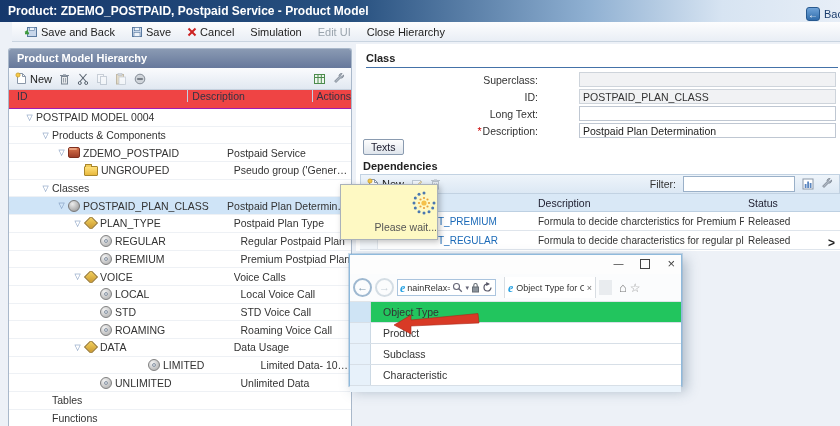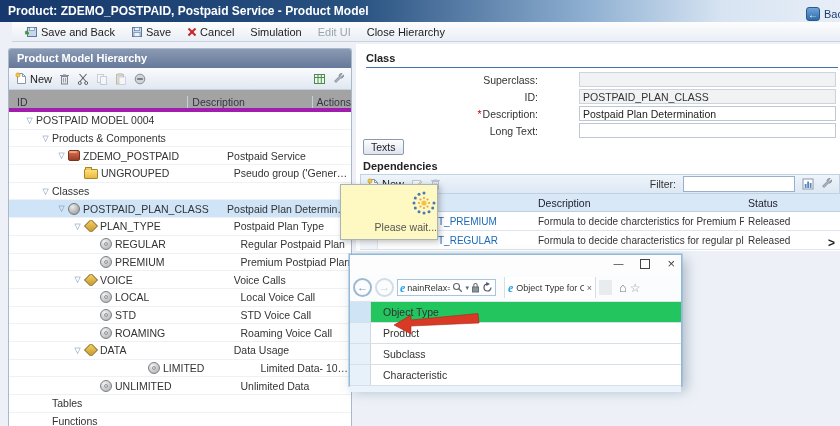--- a/index.html
+++ b/index.html
@@ -23,22 +23,22 @@
   
   .tree-panel{position:absolute;left:8px;top:48px;width:344px;height:378px;background:#fff;
     border:1px solid #a9b8ca;border-bottom:none;box-sizing:border-box;border-radius:3px 3px 0 0;}
   .tree-header{height:19px;background:linear-gradient(#8a9ab3,#66789b);border-radius:2px 2px 0 0;
     color:#fff;font-weight:bold;font-size:11px;line-height:19px;padding-left:8px;}
   .tree-toolbar{height:21px;background:linear-gradient(#fafbfd,#e1e8f1);border-bottom:1px solid #c5d0dd;
     display:flex;align-items:center;gap:7px;padding:0 6px;}
   .tt-new{display:flex;align-items:center;gap:3px;font-size:11px;color:#222;}
   .tt-spacer{flex:1;}
   .dimmed{opacity:.45;}
-  .tree-colhead{height:18px;background:#a3a3a3;border-bottom:4px solid #a21caf;display:flex;
-    font-size:10.5px;color:#334;align-items:flex-end;}
+  .tree-colhead{height:18px;background:#ef4444;border-bottom:1px solid #a21caf;display:flex;
+    font-size:10.5px;color:#334;align-items:flex-start;}
   .ch-id{width:180px;padding-left:8px;}
   .ch-desc{width:126px;border-left:1px solid #c2d2e2;padding-left:4px;}
   .ch-actions{flex:1;border-left:1px solid #c2d2e2;padding-left:4px;}
   .trow{height:17.7px;display:flex;align-items:center;border-bottom:1px solid #eef1f5;
     font-size:10.5px;box-sizing:border-box;background:#fff;}
   .trow.selected{background:#cfe4f7;}
   .cell-id{width:186px;display:flex;align-items:center;white-space:nowrap;overflow:hidden;}
   .cell-desc{width:134px;white-space:nowrap;overflow:hidden;text-overflow:ellipsis;color:#333;}
   .expander{display:inline-block;width:13px;text-align:center;font-size:8px;color:#7490b8;flex:none;}
   
@@ -403,26 +403,26 @@
     <div class="fields" id="class-fields">
         <div class="field-row">
           <span class="f-label">Superclass:</span>
           <input class="f-input readonly" readonly="readonly" style="">
         </div>
         <div class="field-row">
           <span class="f-label">ID:</span>
           <input class="f-input readonly" readonly="readonly" value="POSTPAID_PLAN_CLASS" style="">
         </div>
         <div class="field-row">
+          <span class="f-label">Long Text:</span>
+          <input class="f-input" style="">
+        </div>
+        <div class="field-row">
           <span class="f-label"><span class="f-req">*</span>Description:</span>
           <input class="f-input" value="Postpaid Plan Determination" style="">
-        </div>
-        <div class="field-row">
-          <span class="f-label">Long Text:</span>
-          <input class="f-input" style="">
         </div>
       </div>
     <button class="texts-btn">Texts</button>
     <div class="deps-title">Dependencies</div>
     <div class="deps-toolbar">
       <span class="tt-new">
         <span class="icn">
             <svg width="12" height="13" viewBox="0 0 12 13">
               <path d="M2.5 1.5h5l3 3v7h-8z" fill="#fff" stroke="#8a97a8"></path>
               <path d="M7.5 1.5v3h3" fill="none" stroke="#8a97a8"></path>

